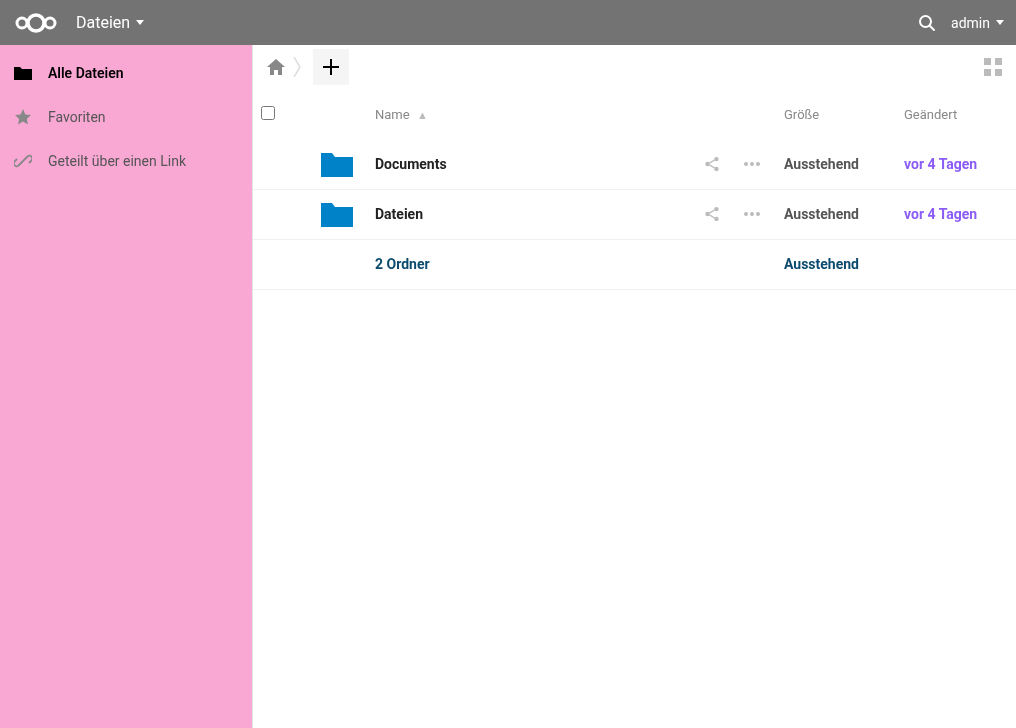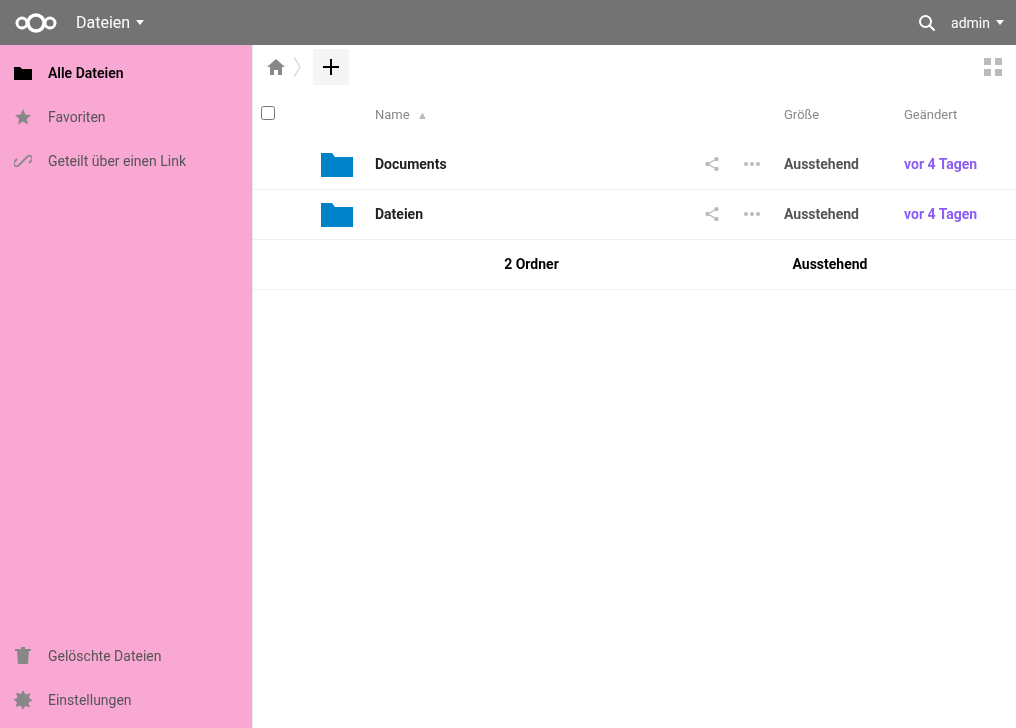--- a/index.html
+++ b/index.html
@@ -42,21 +42,21 @@
 .col-share { width: 40px; text-align: center; }
 .col-more { width: 40px; text-align: center; }
 .col-size { width: 120px; text-align: right; padding-right: 20px !important; color: #555; }
 .col-date { width: 120px; color: #8b5cf6; }
 .filetable thead .col-size, .filetable thead .col-date { color: #888; }
 .filetable tbody tr { border-bottom: 1px solid #f0f0f0; }
 .folder-icon { color: #0082c9; }
 .sort-ind { margin-left: 4px; color: #bbb; font-size: 11px; }
 .row-name { color: #222; }
 .action-icon { color: #aaa; cursor: pointer; }
-.summary td { color: #000000; border-bottom: none; text-align: center; }
+.summary td { color: #0c4a6e; border-bottom: none; }
 .summary .col-name { padding-left: 8px; }
 input[type=checkbox]{ width:14px; height:14px; }
 
 svg { display: block; }
 </style>
 </head>
 <body>
 
 <div class="header">
   <div class="logo">
@@ -110,38 +110,20 @@
       </span>
       <span>Favoriten</span>
     </li>
     <li class="nav-item">
       <span class="icon">
         <svg width="18" height="18" viewBox="0 0 18 18">
             <path d="M7 11 L4 14 A3 3 0 0 1 0 10 L3 7 M11 7 L14 4 A3 3 0 0 1 18 8 L15 11 M6 12 L12 6" fill="none" stroke="#888" stroke-width="1.8" transform="translate(0,0)"></path>
           </svg>
       </span>
       <span>Geteilt über einen Link</span>
-    </li>
-  </ul>
-  <ul class="nav-bottom">
-    <li class="nav-item">
-      <span class="icon">
-        <svg width="16" height="18" viewBox="0 0 16 18">
-            <path d="M2 4 L14 4 L13 17 L3 17 Z M0 4 L16 4 L16 2 L10 2 L10 0 L6 0 L6 2 L0 2 Z" fill="#888"></path>
-          </svg>
-      </span>
-      <span>Gelöschte Dateien</span>
-    </li>
-    <li class="nav-item">
-      <span class="icon">
-        <svg width="18" height="18" viewBox="0 0 18 18">
-            <path d="M9 5 A4 4 0 1 1 9 13 A4 4 0 1 1 9 5 M9 7.2 A1.8 1.8 0 1 0 9 10.8 A1.8 1.8 0 1 0 9 7.2 M8 0 L10 0 L10.5 2.5 L13 3.5 L15 2 L16.5 3.5 L15 5.5 L16 8 L18 8.5 L18 10 L15.5 10.5 L14.5 13 L16 15 L14.5 16.5 L12.5 15 L10 16 L9.5 18 L8 18 L7.5 15.5 L5 14.5 L3 16 L1.5 14.5 L3 12.5 L2 10 L0 9.5 L0 8 L2.5 7.5 L3.5 5 L2 3 L3.5 1.5 L5.5 3 L8 2 Z" fill="#888"></path>
-          </svg>
-      </span>
-      <span>Einstellungen</span>
     </li>
   </ul>
 </div>
 
 <div class="main">
   <div class="controls">
     <div class="breadcrumb">
       <span class="home-btn">
         <svg width="18" height="16" viewBox="0 0 18 16">
             <path d="M9 0 L18 8 L15 8 L15 16 L11 16 L11 11 L7 11 L7 16 L3 16 L3 8 L0 8 Z" fill="#888"></path>

